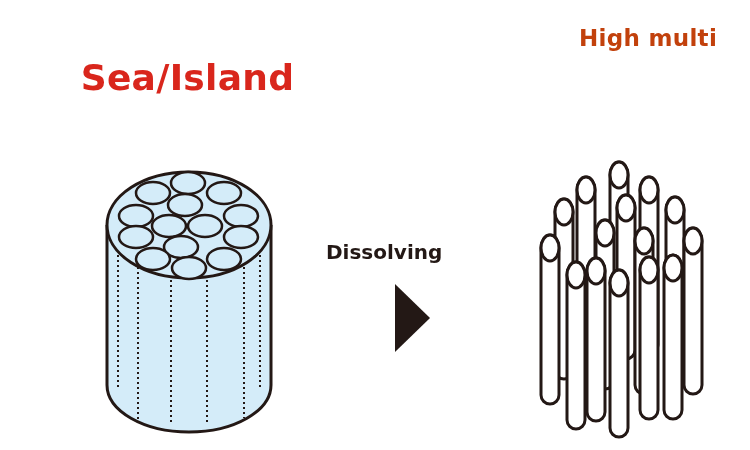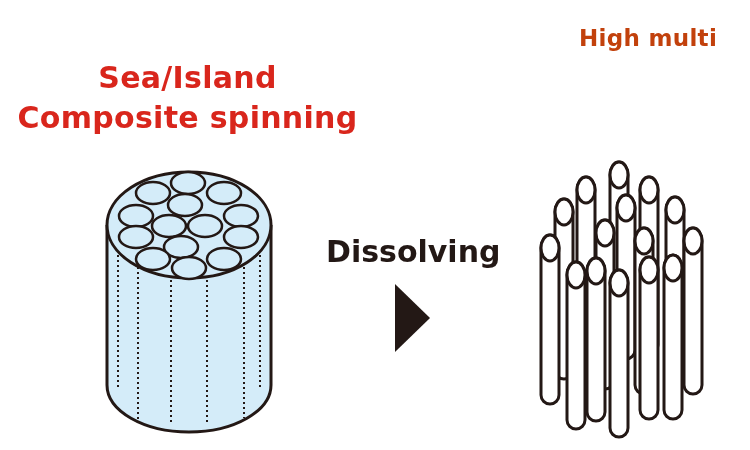--- a/index.html
+++ b/index.html
@@ -1,31 +1,30 @@
 <!DOCTYPE html>
 <html><head>
 <meta charset="utf-8">
 <style>
   html, body { margin: 0; padding: 0; background: #ffffff; }
   body { width: 750px; height: 450px; position: relative; overflow: hidden;
          font-family: "DejaVu Sans", "Liberation Sans", sans-serif; }
   .title-left { position: absolute; left: 0; top: 58px; width: 375px; text-align: center;
-                color: #d9261c; font-weight: bold; font-size: 30px; line-height: 40px; letter-spacing: 0.3px; }
+                color: #d9261c; font-weight: bold; font-size: 36px; line-height: 40px; letter-spacing: 0.3px; }
   .title-right { position: absolute; left: 531px; top: 18px; color: #c2410c; font-weight: bold;
                  font-size: 23px; line-height: 40px; letter-spacing: 0.3px; margin-left: 48px; }
   .process-label { position: absolute; left: 326px; top: 236px; color: #231815; font-weight: bold;
-                   font-size: 30px; line-height: 32px; }
+                   font-size: 20px; line-height: 32px; }
   svg.figure { position: absolute; left: 0; top: 0; }
 </style>
 </head>
 <body>
 
 <div class="title-left">
   <div>Sea/Island</div>
-  <div>Composite spinning</div>
 </div>
 
 <div class="title-right">
   <div>High multi</div>
 </div>
 
 <div class="process-label">Dissolving</div>
 
 <svg class="figure" width="750" height="450" viewBox="0 0 750 450" xmlns="http://www.w3.org/2000/svg">
 

